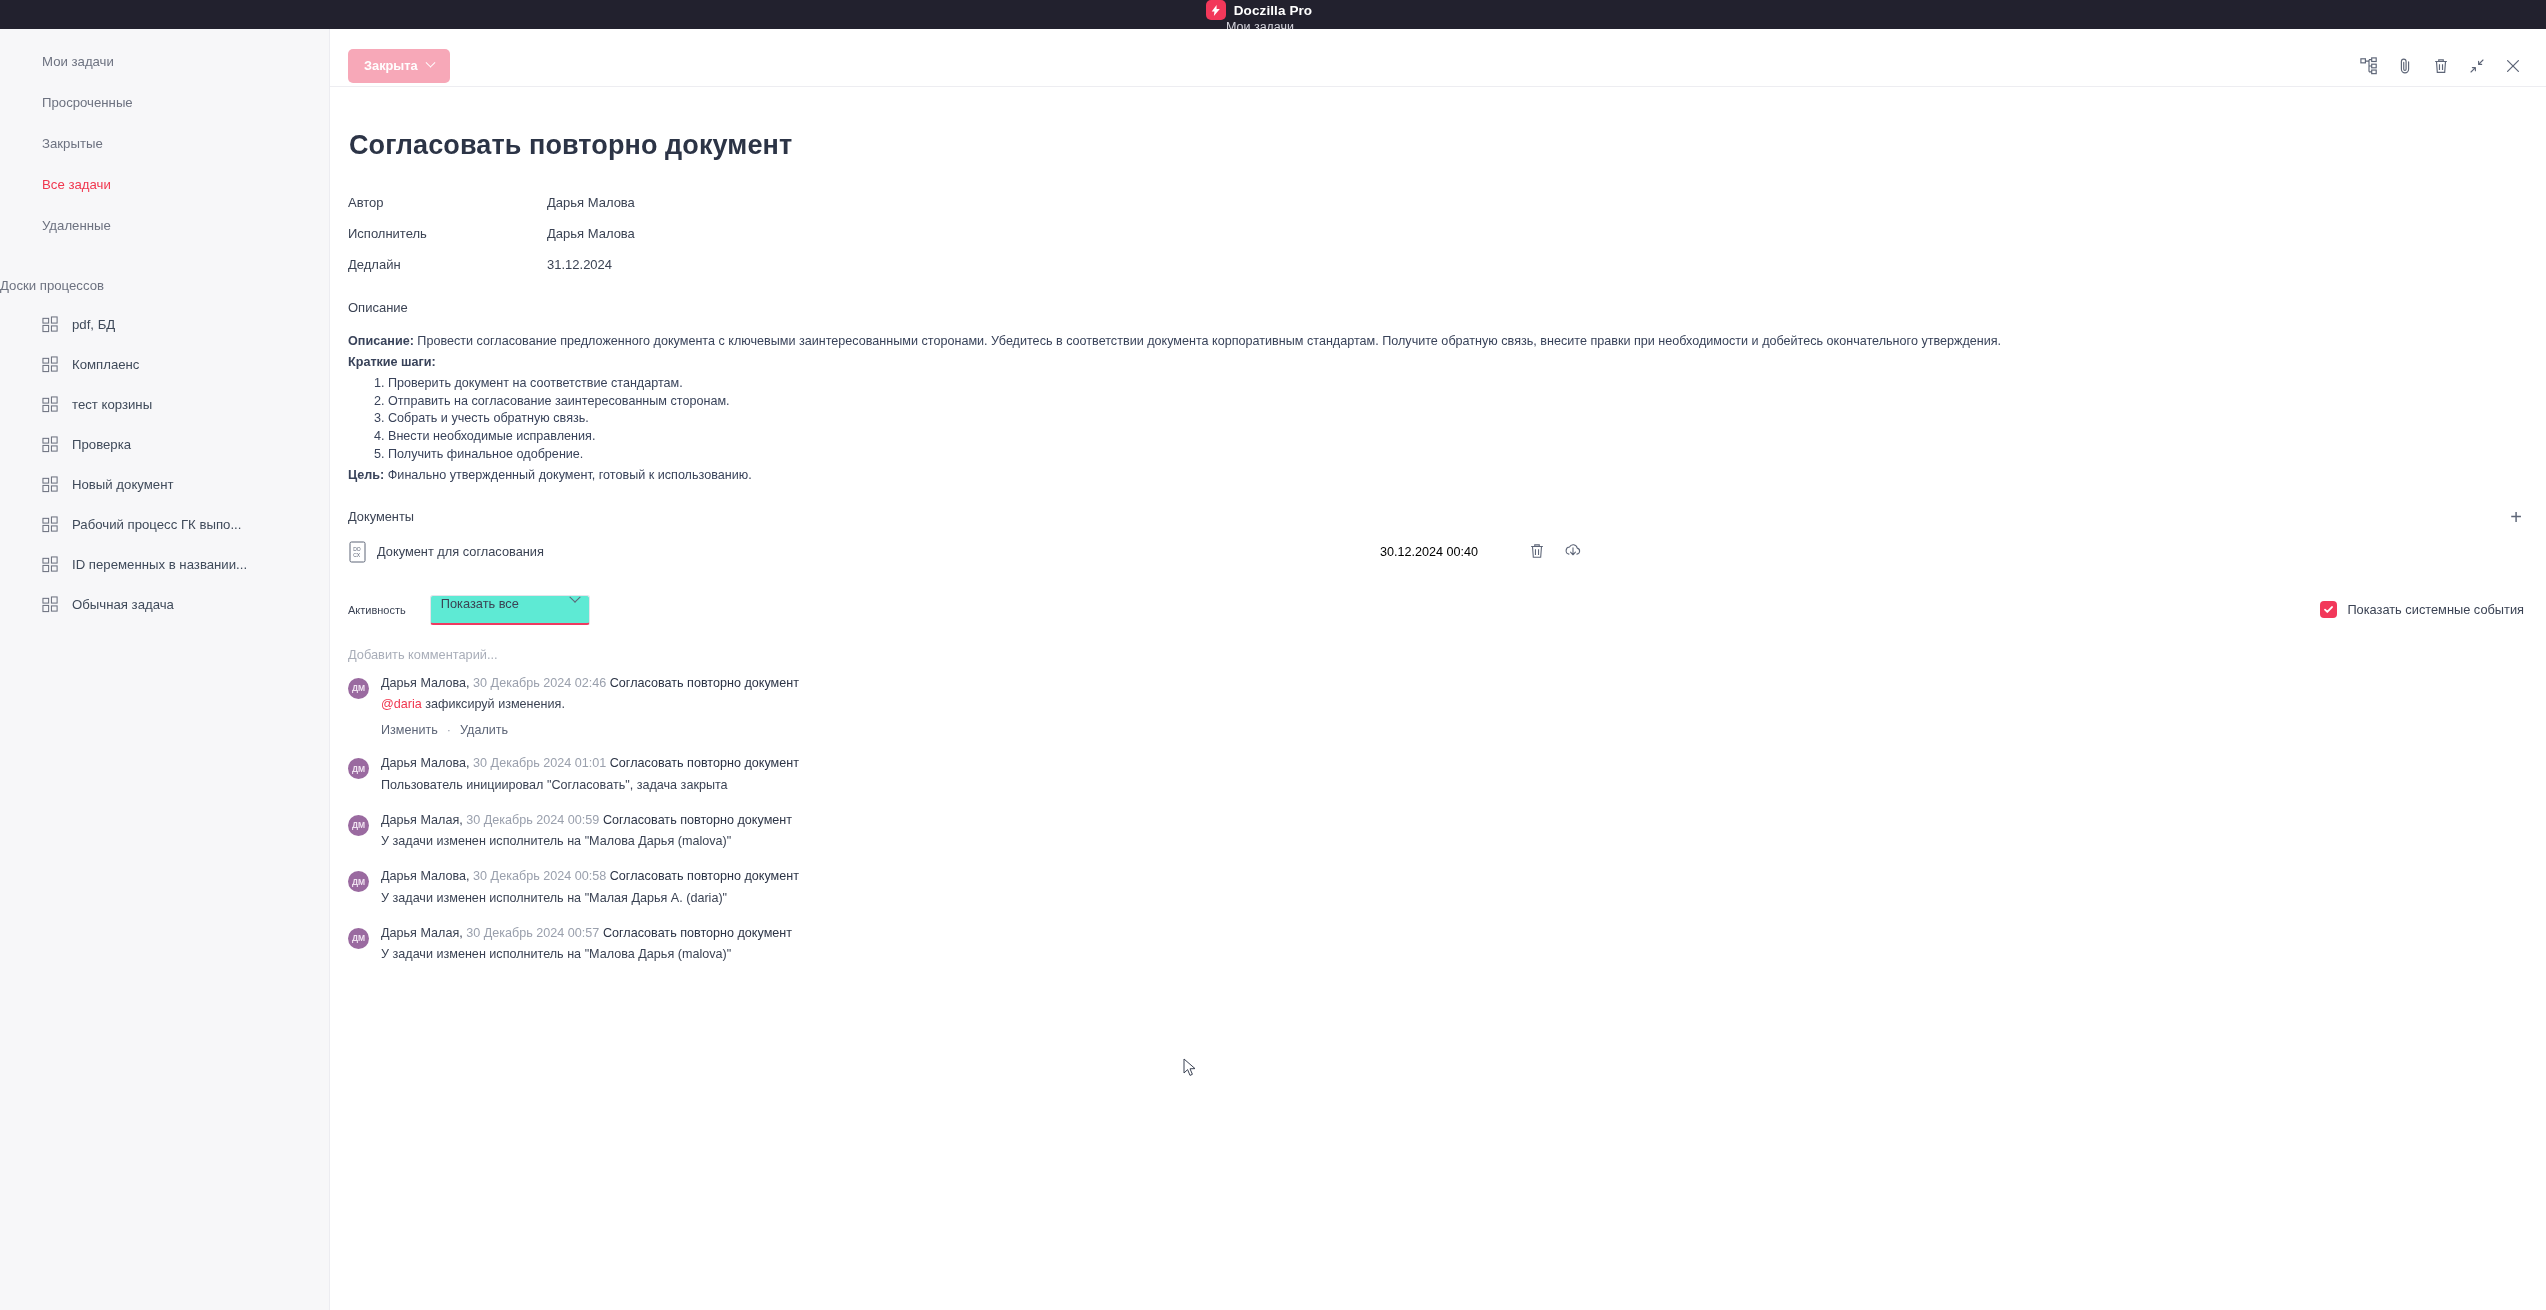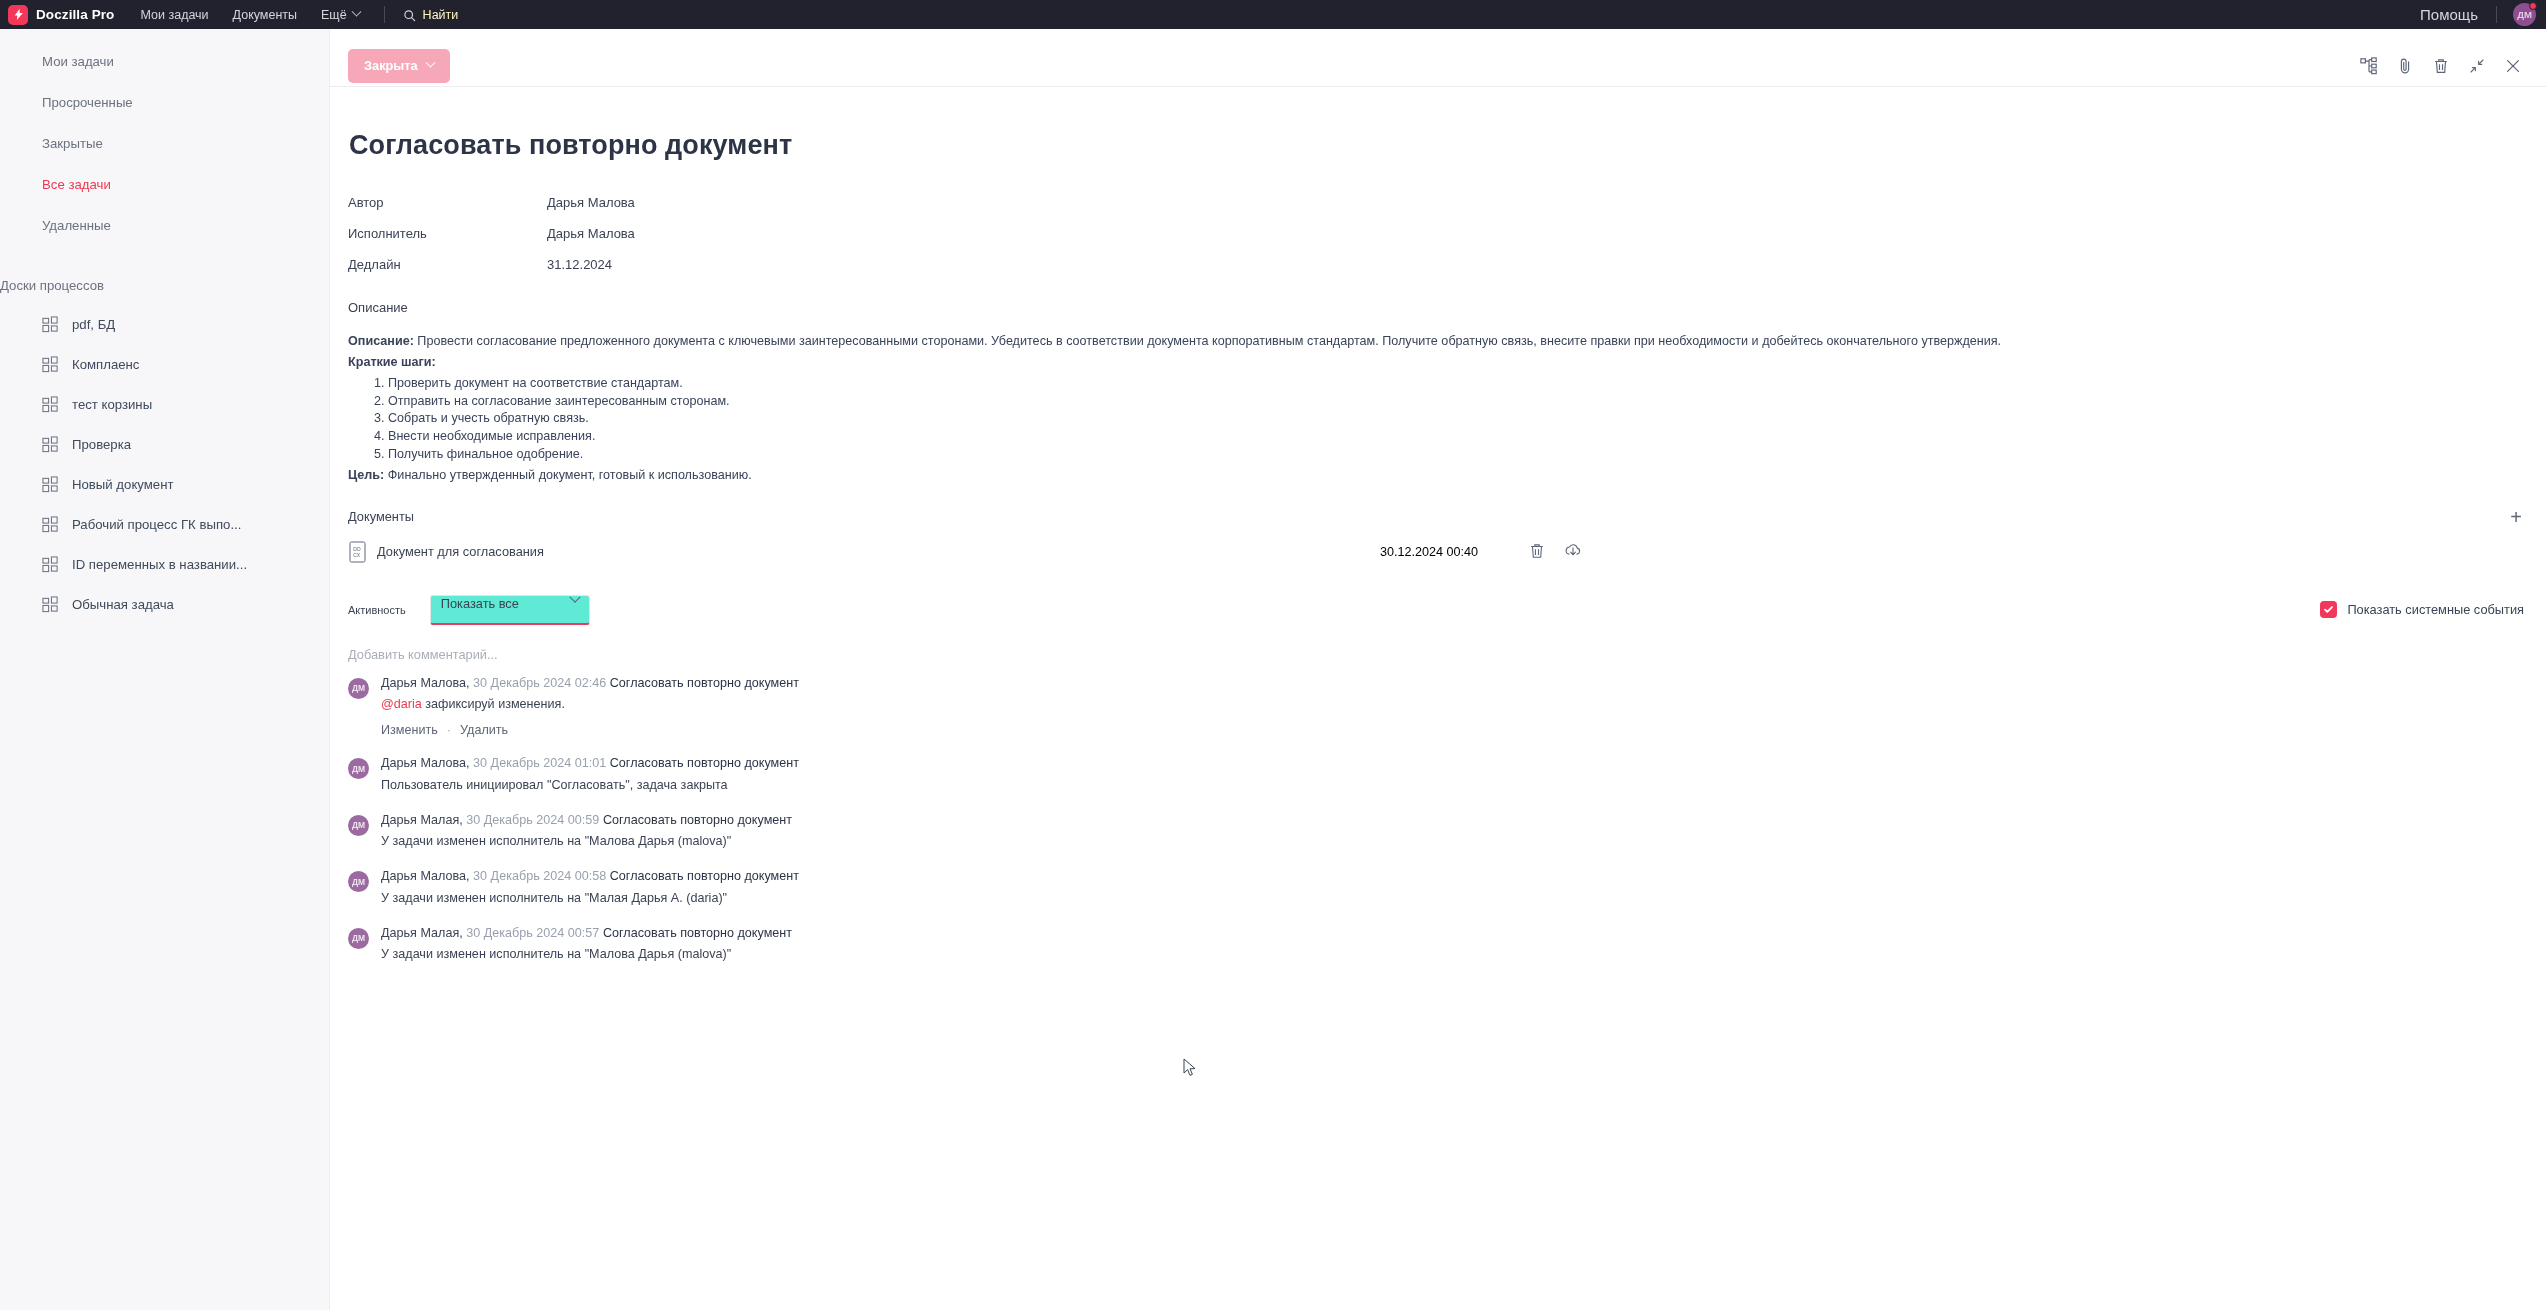--- a/index.html
+++ b/index.html
@@ -11,20 +11,21 @@
   }
 
   
   .navbar {
     position: absolute; top: 0; left: 0;
     width: 2546px; height: 29px;
     background: #22212e;
     display: flex; align-items: center;
     padding: 0 10px 0 8px;
     color: #e9e9ee;
+    flex-direction: column;
   }
   .brand { display: flex; align-items: center; gap: 8px; margin-right: 26px; }
   .brand-logo {
     width: 20px; height: 20px; border-radius: 5px;
     background: #f2385a;
     display: flex; align-items: center; justify-content: center;
     flex: none;
   }
   .brand-logo svg { display: block; }
   .brand-name { font-size: 13.5px; font-weight: bold; color: #ffffff; letter-spacing: .1px; }

